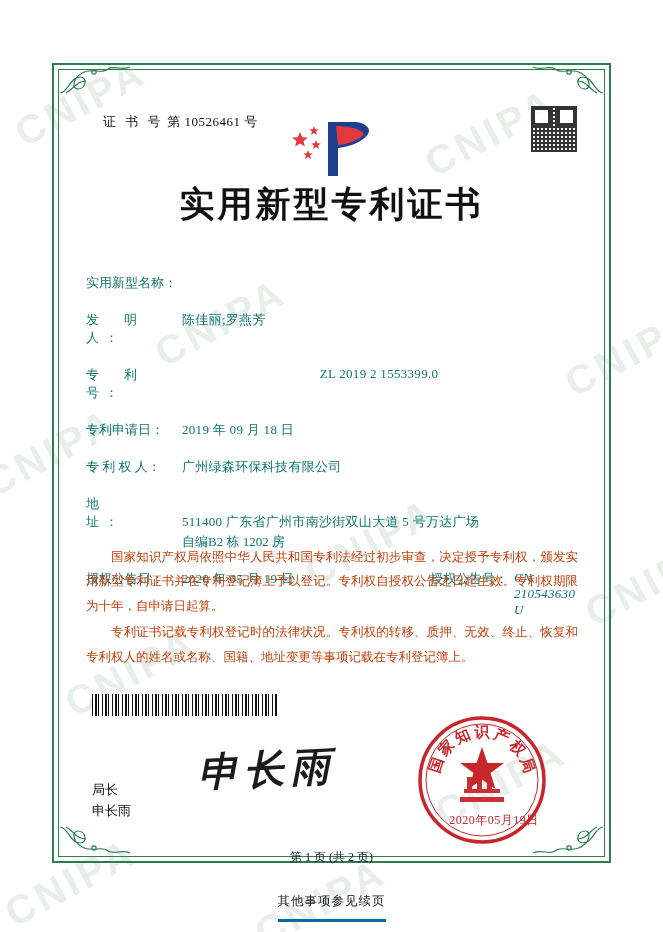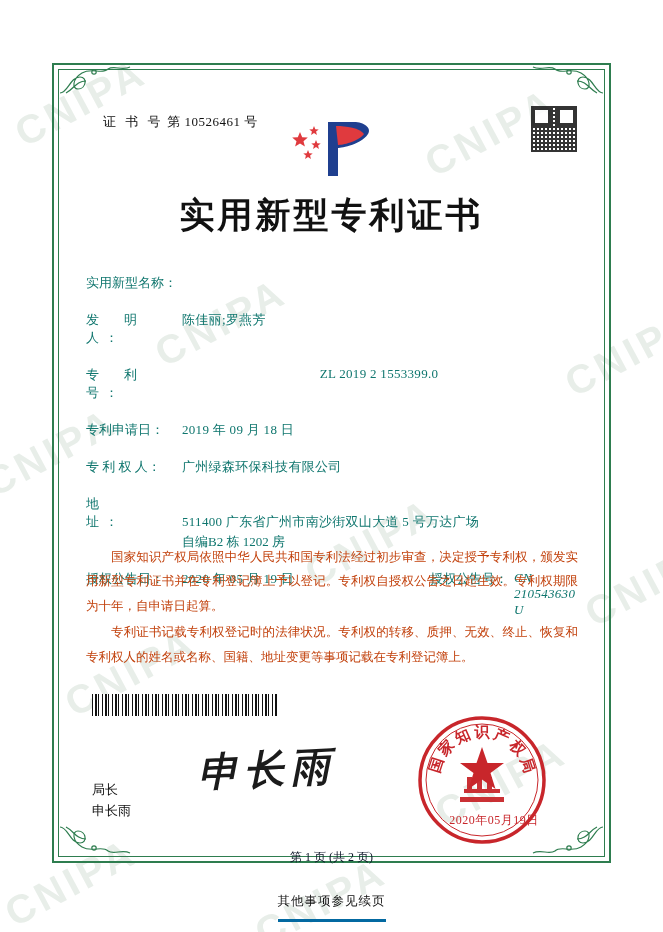--- a/index.html
+++ b/index.html
@@ -111,21 +111,21 @@
     top: 118px;
     width: 112px;
     height: 62px;
   }
   .emblem svg { display: block; }
 
   .title {
     position: absolute;
     left: 0;
     right: 0;
-    top: 192px;
+    top: 181px;
     text-align: center;
     font-size: 35px;
     font-weight: 700;
     letter-spacing: 3px;
     color: #111;
     font-family: "DejaVu Serif", serif;
   }
 
   
   .fields {

